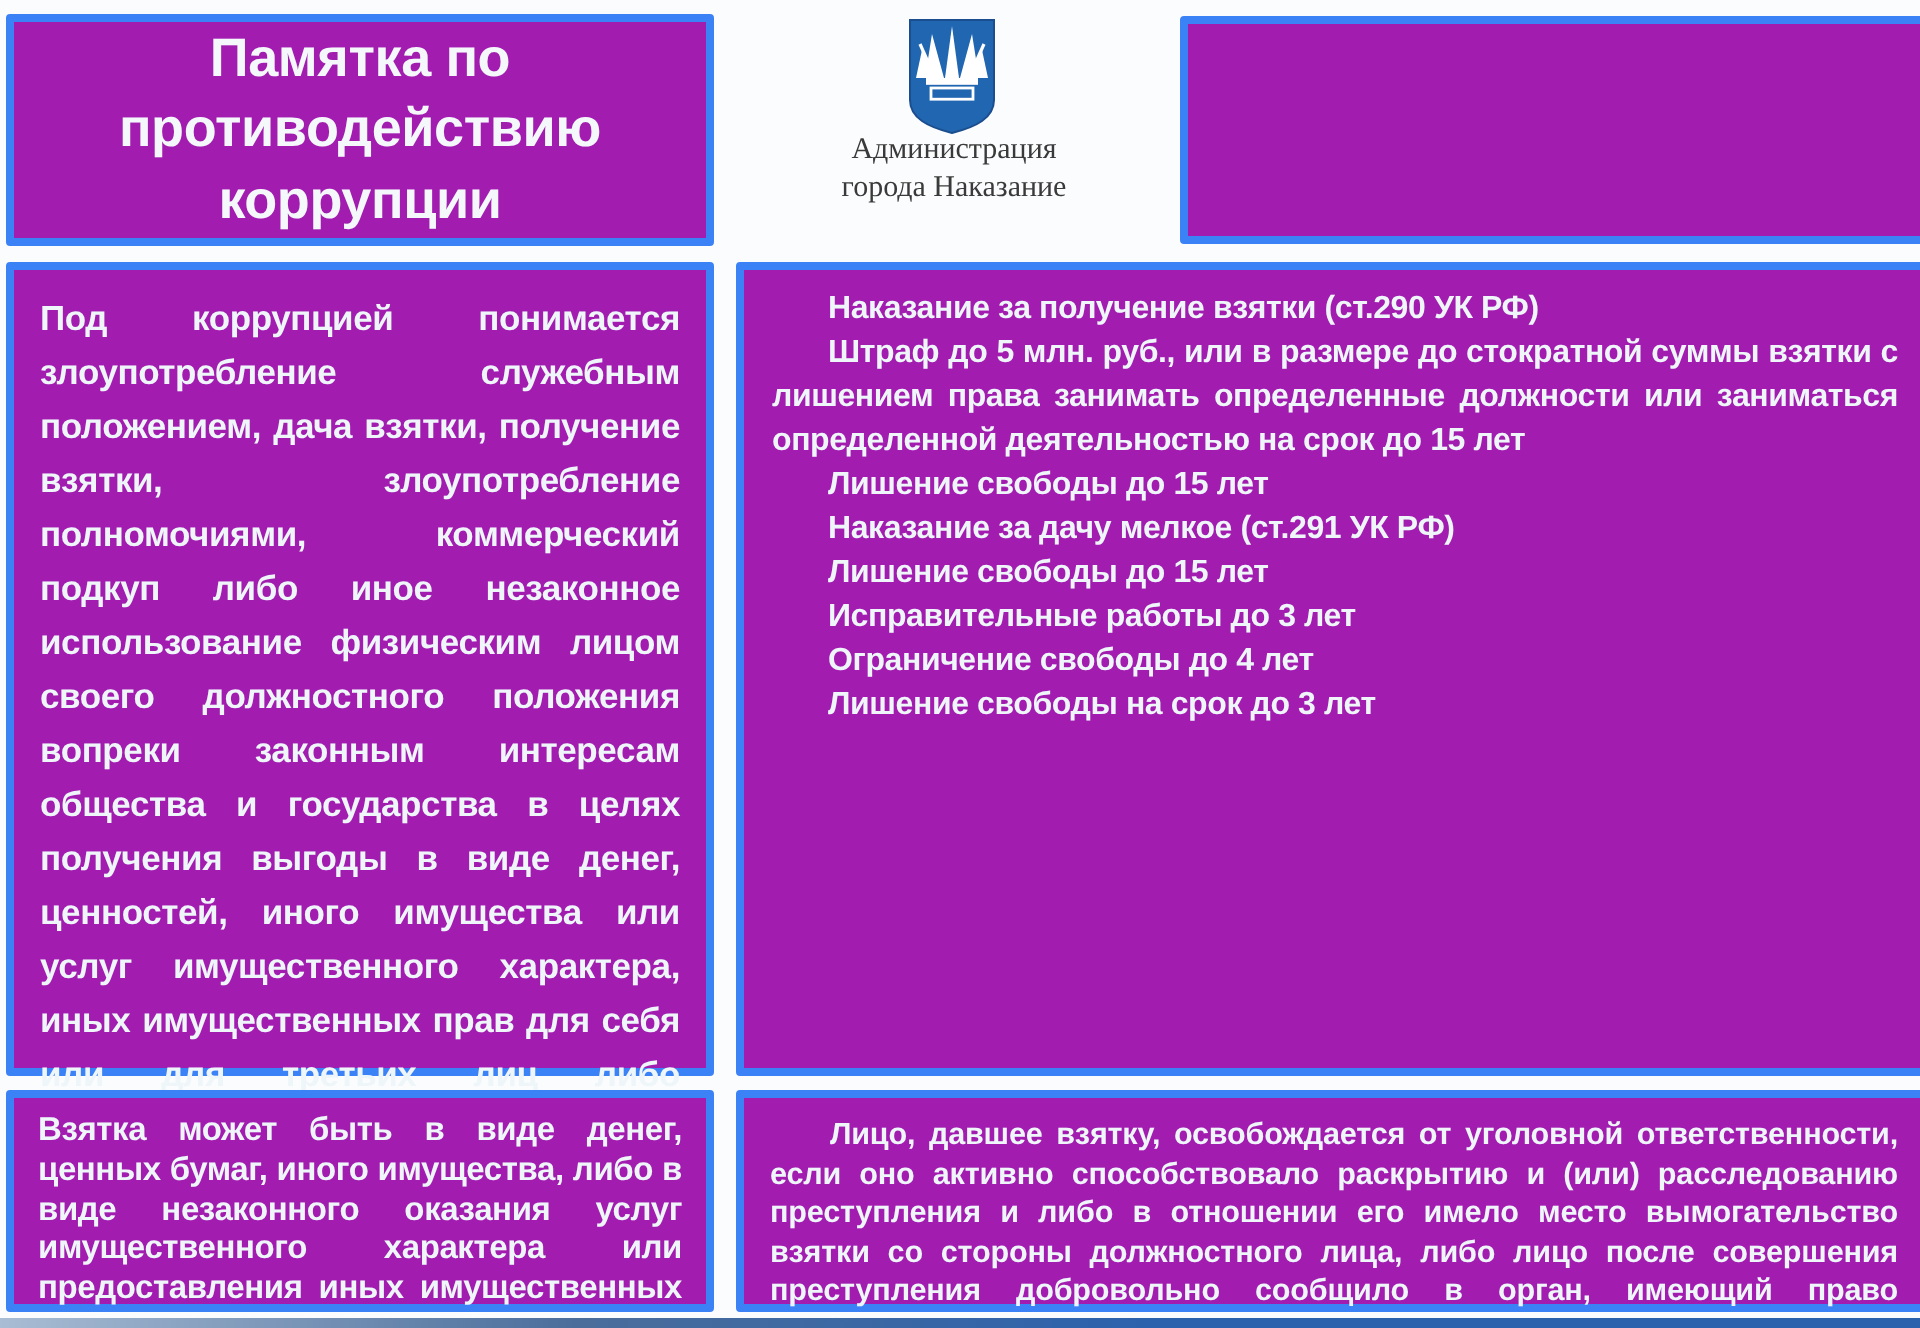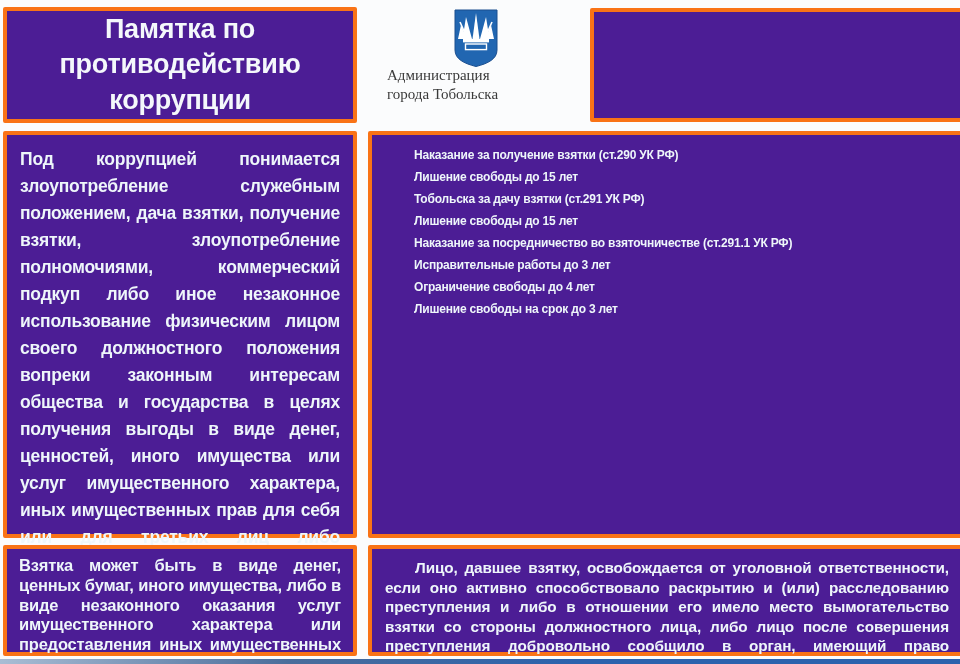--- a/index.html
+++ b/index.html
@@ -4,37 +4,37 @@
 <style>
   html,body{margin:0;padding:0;background:#e9e9e9;}
   .page{
     position:relative;width:960px;height:664px;overflow:hidden;
     background:#fbfcfd;
     font-family:"Liberation Sans","DejaVu Sans",sans-serif;
     -webkit-font-smoothing:antialiased;
   }
   .card{
     position:absolute;box-sizing:border-box;
-    background:#4c1d95;border:4px solid #f97316;border-radius:2px;
+    background:#a21caf;border:4px solid #3b82f6;border-radius:2px;
     color:#ffffff;
   }
   
   .title-card{
     left:3px;top:7px;width:354px;height:116px;
     display:flex;align-items:center;justify-content:center;
     text-align:center;padding:4px 14px;
   }
   .title-card h1{
     margin:0;font-size:27px;line-height:1.32;font-weight:bold;
     letter-spacing:-0.2px;color:#f4f8fb;
   }
   .emblem{position:absolute;left:451px;top:8px;width:50px;height:60px;}
   .org-name{
     position:absolute;left:387px;top:66px;width:180px;
-    text-align:left;color:#3a3a3a;
+    text-align:center;color:#3a3a3a;
     font-family:"Liberation Serif","DejaVu Serif",serif;
     font-size:15px;line-height:1.27;font-weight:500;
   }
   .org-name span{display:block;}
   .header-accent{
     left:590px;top:8px;width:376px;height:114px;
   }
   
   .definition-panel{
     left:3px;top:131px;width:354px;height:407px;
@@ -42,21 +42,21 @@
   }
   .definition-panel p{
     margin:0;font-size:17.5px;font-weight:bold;line-height:27px;
     text-align:justify;letter-spacing:-0.2px;color:#eef6fa;
   }
   .penalties-panel{
     left:368px;top:131px;width:598px;height:407px;
     padding:9px 13px 9px 14px;
   }
   .penalties-panel p{
-    margin:0;font-size:12px;font-weight:bold;line-height:22px;
+    margin:0;font-size:16px;font-weight:bold;line-height:22px;
     text-align:justify;text-indent:28px;letter-spacing:-0.2px;color:#eef6fa;
   }
   .bribe-panel{
     left:3px;top:545px;width:354px;height:111px;
     padding:7px 12px;
   }
   .bribe-panel p{
     margin:0;font-size:16.5px;font-weight:bold;line-height:19.8px;
     text-align:justify;letter-spacing:-0.2px;color:#eef6fa;
   }
@@ -93,42 +93,42 @@
         <polygon points="25,5 28.5,31 21.5,31" stroke-width="0"></polygon>
         <polygon points="10,17 16,31 7,31" stroke-width="0"></polygon>
         <polygon points="40,17 43,31 34,31" stroke-width="0"></polygon>
         <rect x="12" y="31" width="26" height="3.4" stroke-width="0"></rect>
         <rect x="14.5" y="36" width="21" height="5.6" fill="none" stroke-width="1.4"></rect>
       </g>
     </svg>
   </div>
   <div class="org-name">
     <span>Администрация</span>
-    <span>города Тобольска</span>
+    <span>города Наказание</span>
   </div>
 
   <div class="card header-accent"></div>
 
   <div class="card definition-panel">
     <p>Под коррупцией понимается злоупотребление служебным положением, дача взятки, получение взятки, злоупотребление полномочиями, коммерческий подкуп либо иное незаконное использование физическим лицом своего должностного положения вопреки законным интересам общества и государства в целях получения выгоды в виде денег, ценностей, иного имущества или услуг имущественного характера, иных имущественных прав для себя или для третьих лиц либо незаконное предоставление такой выгоды указанному лицу другими физическими лицами, а также совершение указанных деяний от имени или в интересах юридического лица.</p>
   </div>
 
   <div class="card penalties-panel">
 
       <p class="penalty">Наказание за получение взятки (ст.290 УК РФ)</p>
 
+      <p class="penalty">Штраф до 5 млн. руб., или в размере до стократной суммы взятки с лишением права занимать определенные должности или заниматься определенной деятельностью на срок до 15 лет</p>
 
       <p class="penalty">Лишение свободы до 15 лет</p>
 
-      <p class="penalty">Тобольска за дачу взятки (ст.291 УК РФ)</p>
+      <p class="penalty">Наказание за дачу мелкое (ст.291 УК РФ)</p>
 
 
       <p class="penalty">Лишение свободы до 15 лет</p>
 
-      <p class="penalty">Наказание за посредничество во взяточничестве (ст.291.1 УК РФ)</p>
 
 
 
 
 
       <p class="penalty">Исправительные работы до 3 лет</p>
 
       <p class="penalty">Ограничение свободы до 4 лет</p>
 
       <p class="penalty">Лишение свободы на срок до 3 лет</p>

